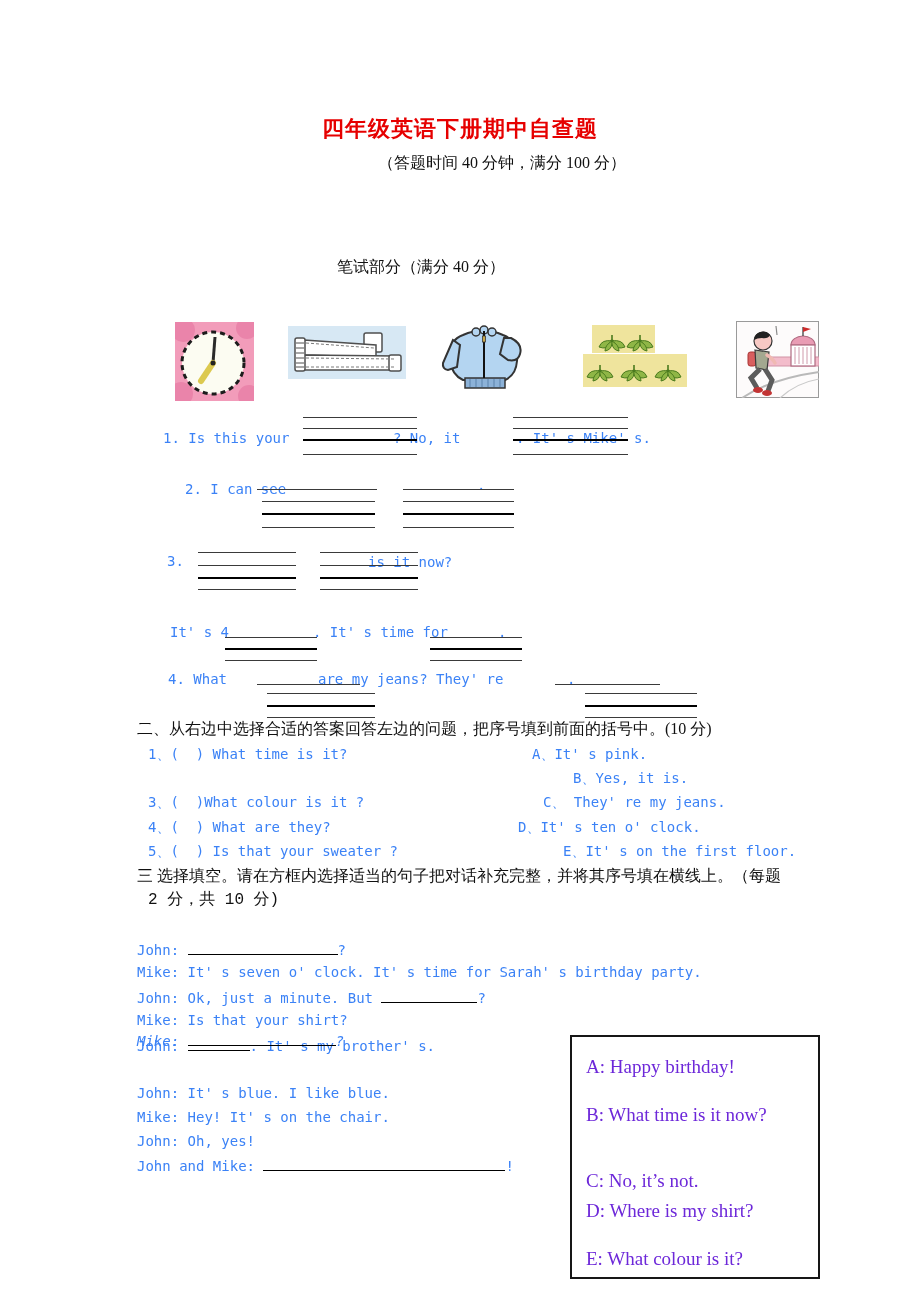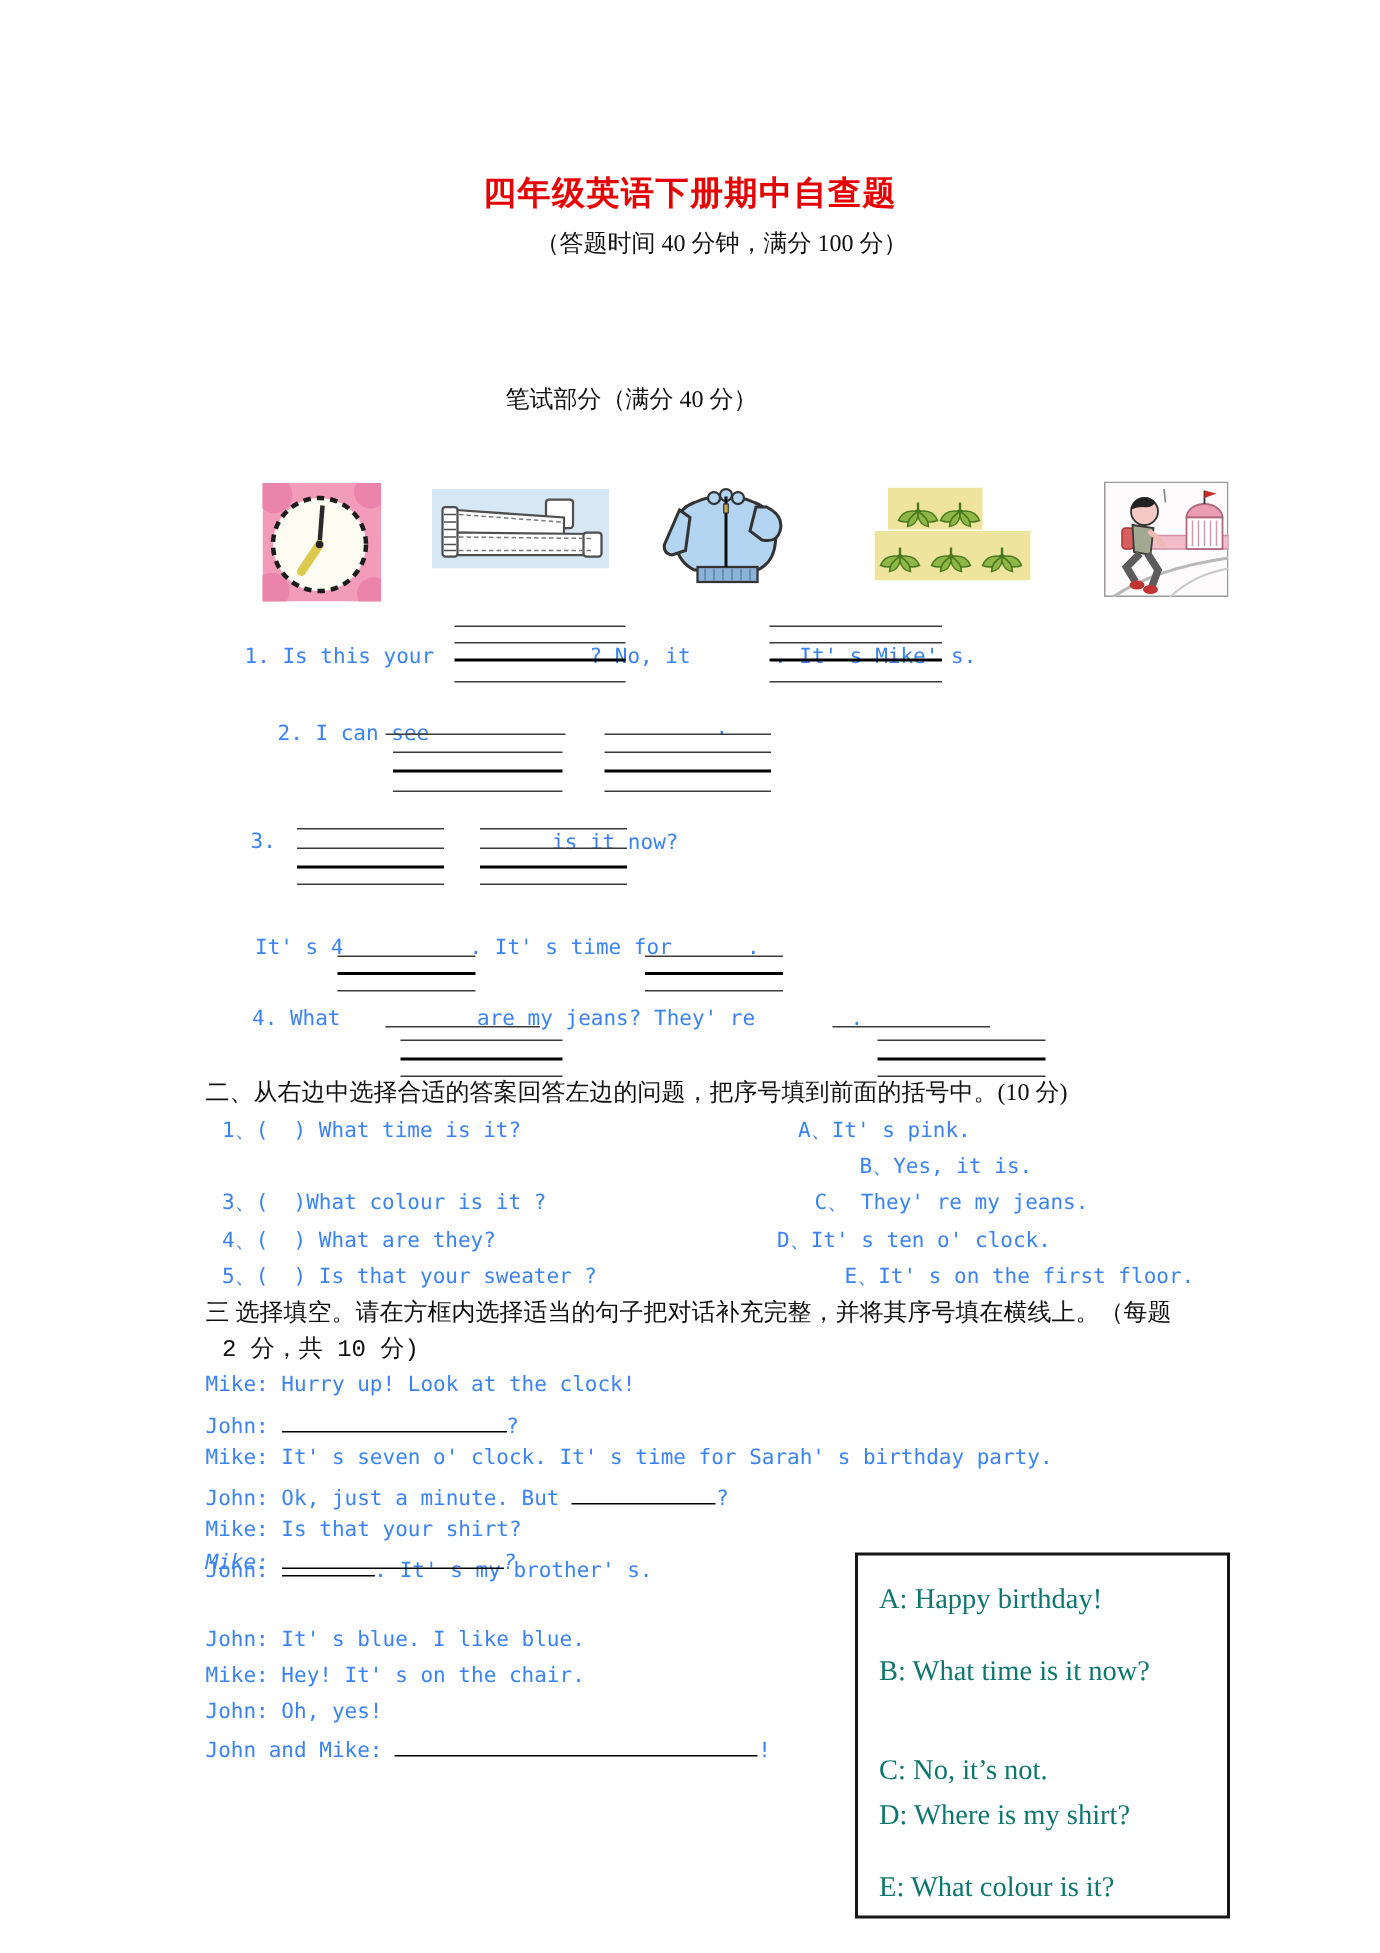--- a/index.html
+++ b/index.html
@@ -16,29 +16,29 @@
      font-size:22px;font-weight:bold;letter-spacing:1px;}
   
   .ln{position:absolute;height:1px;background:#3a3a3a;}
   .ln.thick{height:2px;background:#000;}
   
   .blank{display:inline-block;height:14px;border-bottom:1px solid #000;}
   
   #ansbox{position:absolute;left:570px;top:1035px;width:246px;height:240px;
      border:2px solid #161616;background:#fff;}
   .opt{position:absolute;left:14px;font-family:"Liberation Serif","DejaVu Serif",serif;
-     font-size:19px;line-height:24px;white-space:pre;color:#0f766e;}
+     font-size:19px;line-height:24px;white-space:pre;color:#6d28d9;}
 </style>
 </head>
 <body>
 
 <div id="page">
 
   <div class="title" style="color:#e60000;">四年级英语下册期中自查题</div>
-  <div class="h" style="left:357px;top:153px;">（答题时间 40 分钟，满分 100 分）</div>
+  <div class="h" style="left:378px;top:153px;">（答题时间 40 分钟，满分 100 分）</div>
   <div class="h" style="left:337px;top:257px;">笔试部分（满分 40 分）</div>
 
   <svg class="abs" style="left:175px;top:322px;" width="79" height="79" viewBox="0 0 79 79">
     <rect width="79" height="79" fill="#f29cba"></rect>
     <circle cx="8" cy="8" r="12" fill="#ea84aa"></circle>
       <circle cx="72" cy="6" r="11" fill="#ea84aa"></circle>
     <circle cx="6" cy="72" r="12" fill="#ea84aa"></circle>
       <circle cx="74" cy="74" r="11" fill="#ea84aa"></circle>
     <circle cx="38" cy="41" r="31" fill="#fcfcf2" stroke="#1c1c1c" stroke-width="3" stroke-dasharray="5 4"></circle>
     <circle cx="38" cy="41" r="27" fill="#fcfcf2"></circle>
@@ -202,21 +202,20 @@
   <div class="t" style="left:148px;top:794px;">3、(  )What colour is it ?</div>
   <div class="t" style="left:543px;top:794px;">C、 They' re my jeans.</div>
   <div class="t" style="left:148px;top:819px;">4、(  ) What are they?</div>
   <div class="t" style="left:518px;top:819px;">D、It' s ten o' clock.</div>
   <div class="t" style="left:148px;top:843px;">5、(  ) Is that your sweater ?</div>
   <div class="t" style="left:563px;top:843px;">E、It' s on the first floor.</div>
 
   <div class="h" style="left:137px;top:866px;">三 选择填空。请在方框内选择适当的句子把对话补充完整，并将其序号填在横线上。（每题</div>
   <div class="h" style="left:148px;top:890px;font-family:Liberation Mono, monospace;">2 分，共 10 分)</div>
 
-  <div class="t" style="left:137px;top:915px;"><span>Mike: Hurry up! Look at the clock!</span></div>
   <div class="t" style="left:137px;top:940px;"><span>John: </span><span class="blank" style="width:150px;"></span><span>?</span></div>
   <div class="t" style="left:137px;top:988px;"><span>John: Ok, just a minute. But </span><span class="blank" style="width:96px;"></span><span>?</span></div>
   <div class="t" style="left:137px;top:964px;"><span>Mike: It' s seven o' clock. It' s time for Sarah' s birthday party.</span></div>
   <div class="t" style="left:137px;top:1012px;"><span>Mike: Is that your shirt?</span></div>
   <div class="t" style="left:137px;top:1036px;"><span>John: </span><span class="blank" style="width:62px;"></span><span>. It' s my brother' s.</span></div>
   <div class="t" style="left:137px;top:1031px;font-style:italic;"><span>Mike: </span><span class="blank" style="width:148px;"></span><span>?</span></div>
   <div class="t" style="left:137px;top:1085px;"><span>John: It' s blue. I like blue.</span></div>
   <div class="t" style="left:137px;top:1109px;"><span>Mike: Hey! It' s on the chair.</span></div>
   <div class="t" style="left:137px;top:1133px;"><span>John: Oh, yes!</span></div>
   <div class="t" style="left:137px;top:1156px;"><span>John and Mike: </span><span class="blank" style="width:242px;"></span><span>!</span></div>

